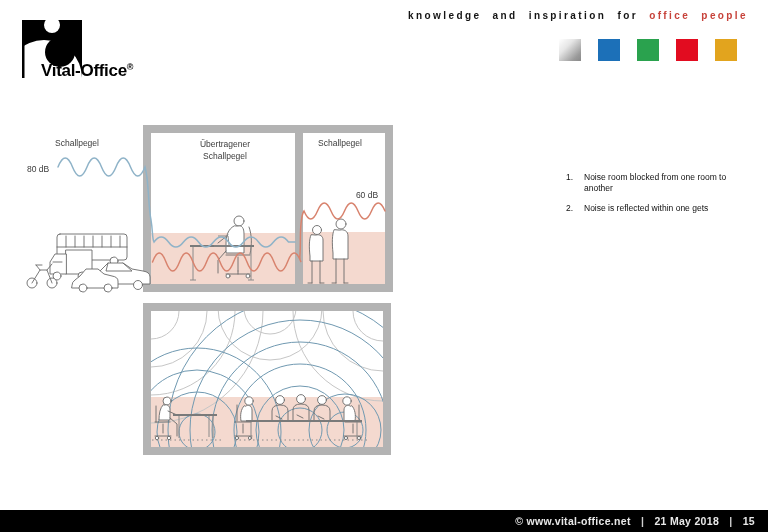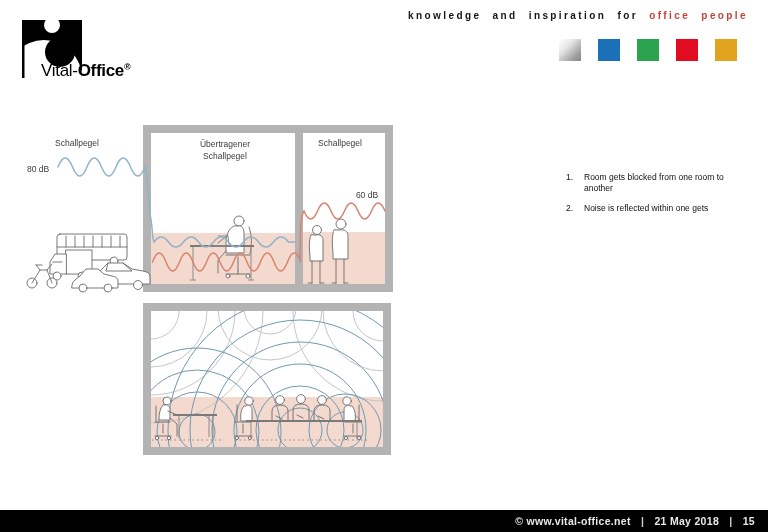--- a/index.html
+++ b/index.html
@@ -4,21 +4,21 @@
 <style>
   html,body{margin:0;padding:0;background:#fff;}
   #slide{position:relative;width:768px;height:532px;background:#ffffff;overflow:hidden;
          font-family:"Liberation Sans",sans-serif;}
 
   
   #logo{position:absolute;left:21px;top:20px;width:150px;height:62px;}
   #logo svg{position:absolute;left:0;top:0;}
   #brand-text{position:absolute;left:20px;top:41px;font-size:17px;color:#000;white-space:nowrap;}
   #brand-text .reg{font-size:9px;vertical-align:6px;font-weight:bold;}
-  .b-reg{font-weight:400;letter-spacing:-0.3px;}
+  .b-reg{font-weight:700;letter-spacing:-0.3px;}
   .b-bold{font-weight:700;letter-spacing:-0.3px;}
 
   #tagline{position:absolute;top:10px;right:20px;font-size:10px;font-weight:bold;
            letter-spacing:2.4px;word-spacing:6px;color:#141414;white-space:nowrap;}
   #tagline .red{color:var(--brand-red,#c7423a);}
 
   #swatches{position:absolute;top:39px;right:31px;display:flex;gap:17px;}
   .swatch{width:22px;height:22px;}
   .swatch.metallic{background-image:linear-gradient(135deg,#ffffff 0%,#e6e6e6 35%,#9a9a9a 80%,#888 100%);}
 
@@ -76,21 +76,21 @@
     <div class="swatch metallic" style="background-color: rgb(192, 192, 192);"></div>
     <div class="swatch" style="background-color: rgb(28, 112, 184);"></div>
     <div class="swatch" style="background-color: rgb(42, 162, 78);"></div>
     <div class="swatch" style="background-color: rgb(226, 12, 32);"></div>
     <div class="swatch" style="background-color: rgb(226, 164, 30);"></div>
   </div>
 
   <div id="points">
     <div class="point">
       <span class="num">1.</span>
-      <span>Room gets blocked from one room to another</span>
+      <span>Noise room blocked from one room to another</span>
     </div>
     <div class="point">
       <span class="num">2.</span>
       <span>Noise is reflected within one gets</span>
     </div>
   </div>
 
   <svg id="diagram-building" width="375" height="175" viewBox="0 0 375 175">
 
     <rect class="pink" x="131" y="113" width="144" height="51"></rect>

